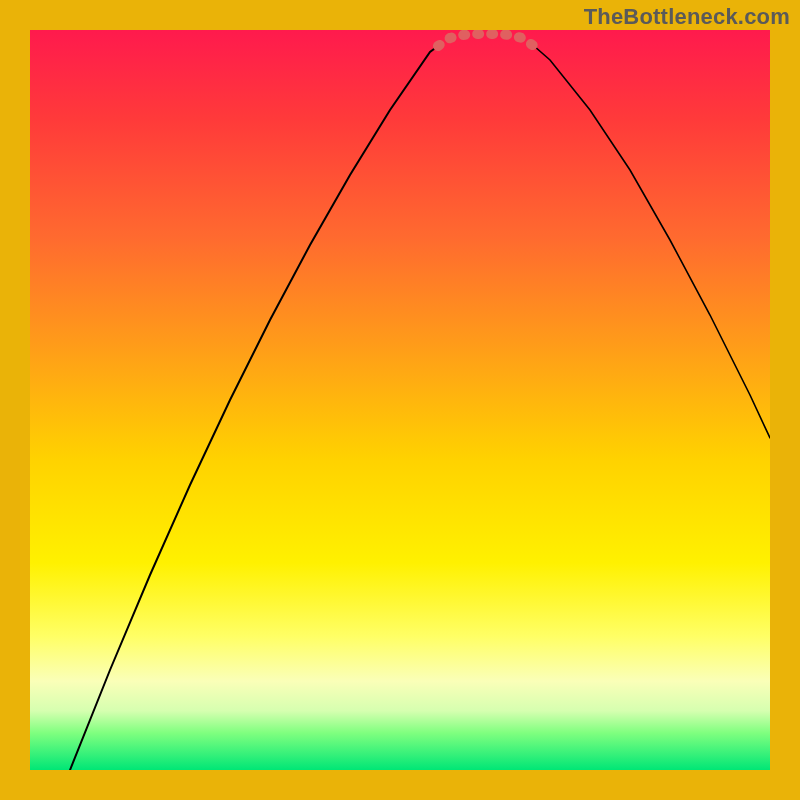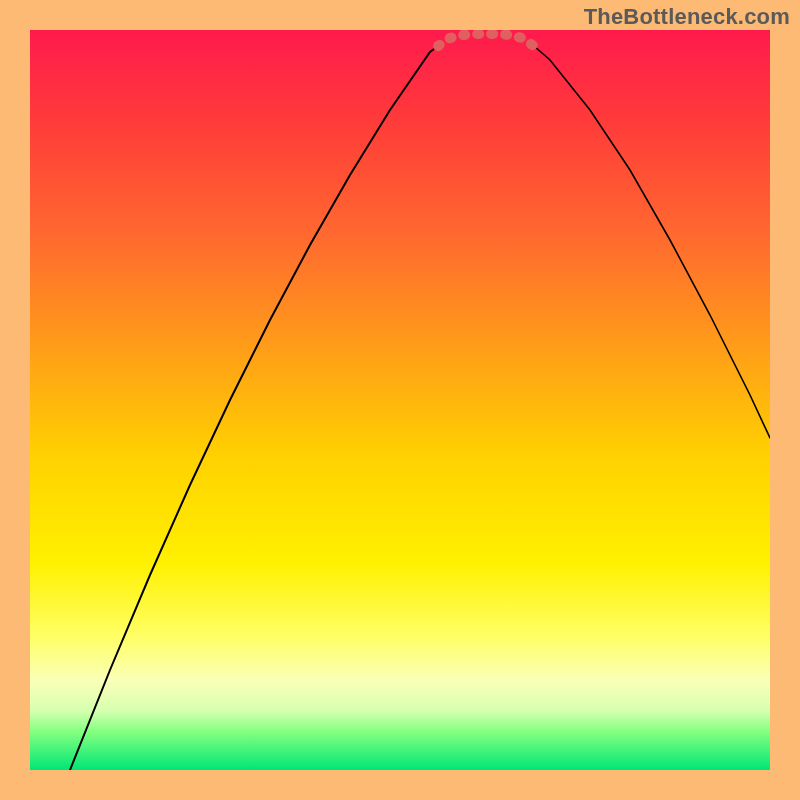--- a/index.html
+++ b/index.html
@@ -8,21 +8,21 @@
     width: 800px;
     height: 800px;
     background: #000;
     font-family: Arial, Helvetica, sans-serif;
     overflow: hidden;
   }
   .frame {
     position: relative;
     width: 800px;
     height: 800px;
-    background: #fdba74;
+    background: #eab308;
   }
   .plot-area {
     position: absolute;
     left: 30px;
     top: 30px;
     width: 740px;
     height: 740px;
     overflow: hidden;
   }
   .gradient-bg {

